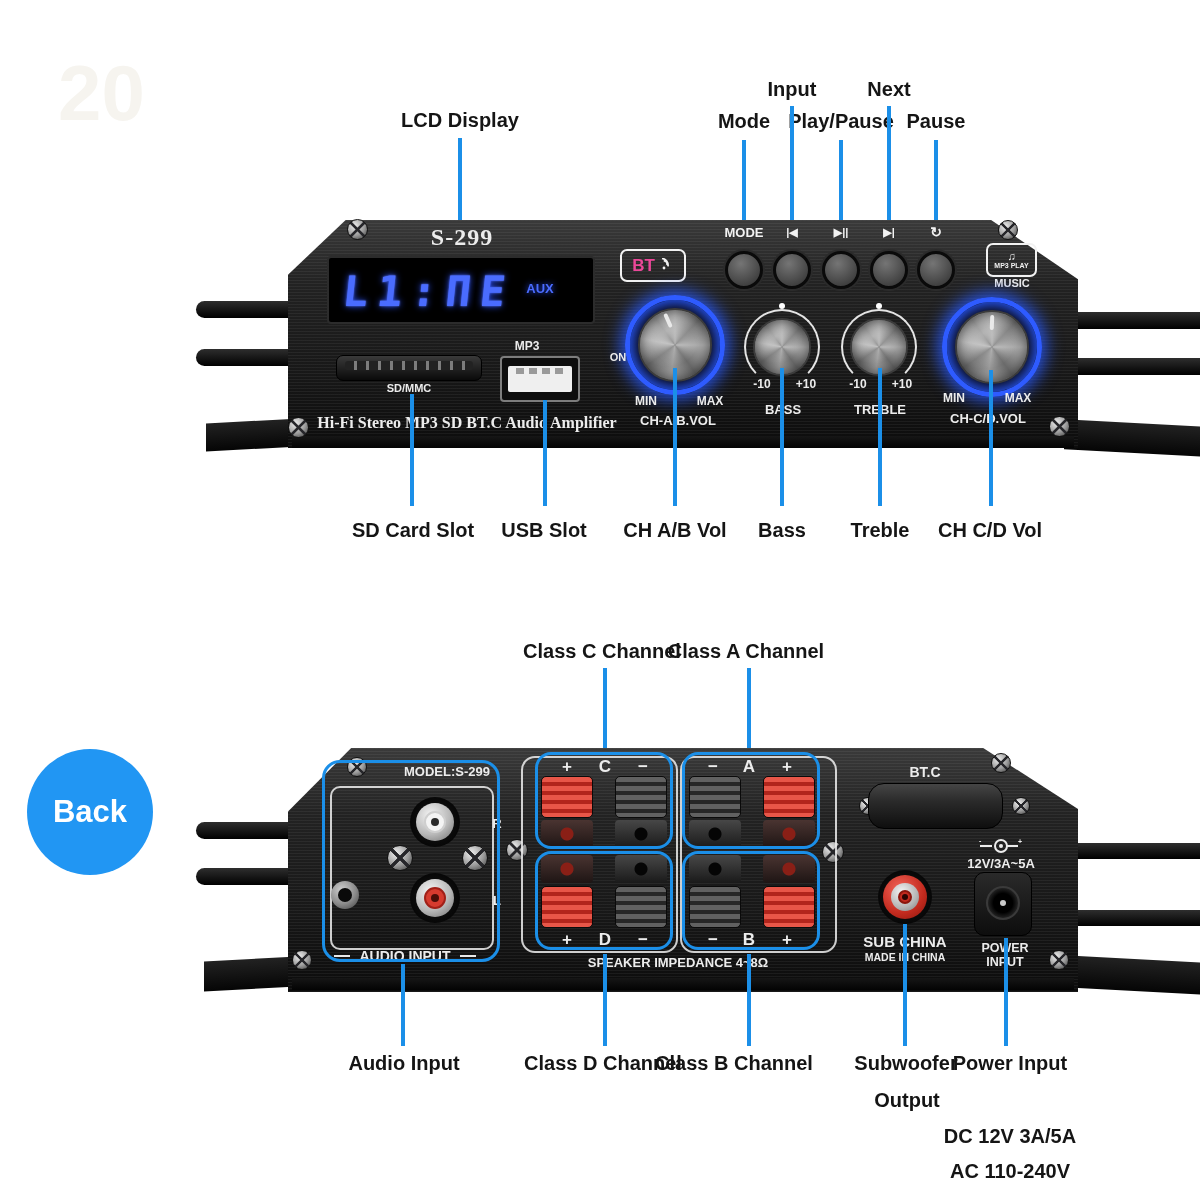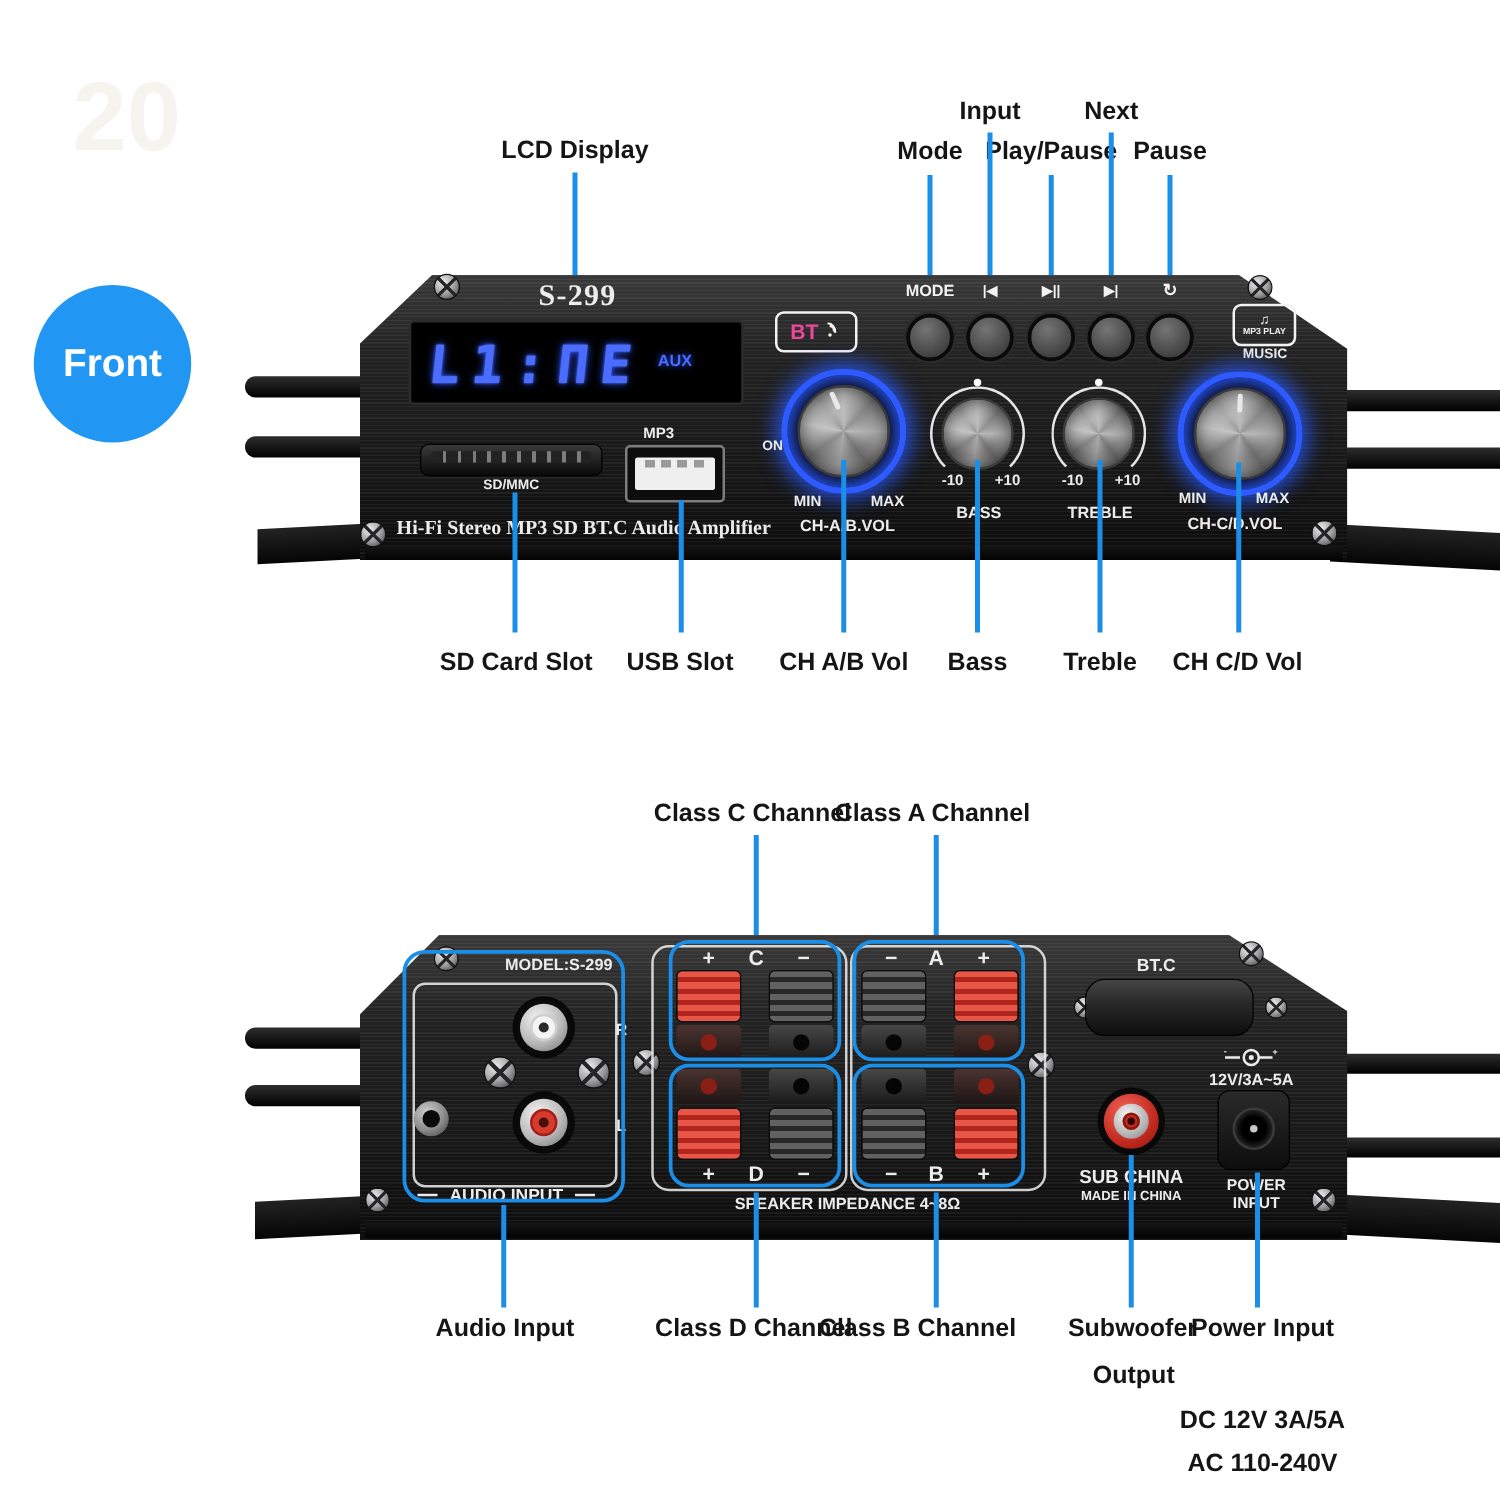--- a/index.html
+++ b/index.html
@@ -67,23 +67,20 @@
   .badge-outline { position:absolute; border:2px solid #f2f2f2; border-radius:7px;
                    display:flex; flex-direction:column; align-items:center; justify-content:center; }
 </style>
 </head>
 <body>
 
 <div class="canvas">
 
   <div class="watermark" style="left:58px; top:48px;">20</div>
 
-  <div class="badge" style="left:27px; top:228px;">
-    <span>Front</span>
-  </div>
 
   <div class="callout" style="left:792px; top:78px;">Input</div>
   <div class="callout" style="left:889px; top:78px;">Next</div>
   <div class="callout" style="left:460px; top:109px;">LCD Display</div>
   <div class="callout" style="left:744px; top:110px;">Mode</div>
   <div class="callout" style="left:841px; top:110px;">Play/Pause</div>
   <div class="callout" style="left:936px; top:110px;">Pause</div>
 
   <div class="vline" style="left:460px; top:138px; height:128px;"></div>
   <div class="vline" style="left:792px; top:106px; height:146px;"></div>
@@ -190,20 +187,23 @@
   <div class="vline" style="left:880px; top:368px; height:138px;"></div>
   <div class="vline" style="left:991px; top:370px; height:136px;"></div>
 
   <div class="callout" style="left:413px; top:519px;">SD Card Slot</div>
   <div class="callout" style="left:544px; top:519px;">USB Slot</div>
   <div class="callout" style="left:675px; top:519px;">CH A/B Vol</div>
   <div class="callout" style="left:782px; top:519px;">Bass</div>
   <div class="callout" style="left:880px; top:519px;">Treble</div>
   <div class="callout" style="left:990px; top:519px;">CH C/D Vol</div>
 
+  <div class="badge" style="left:27px; top:749px;">
+    <span>Back</span>
+  </div>
 
   <div class="callout" style="left:602px; top:640px;">Class C Channel</div>
   <div class="callout" style="left:746px; top:640px;">Class A Channel</div>
   <div class="vline" style="left:605px; top:668px; height:86px;"></div>
   <div class="vline" style="left:749px; top:668px; height:86px;"></div>
 
   <div class="fin" style="left:196px; top:822px; width:112px;"></div>
   <div class="fin" style="left:196px; top:868px; width:112px;"></div>
   <div class="fin" style="left:1062px; top:843px; width:150px; height:16px;"></div>
   <div class="fin" style="left:1062px; top:910px; width:150px; height:16px;"></div>

